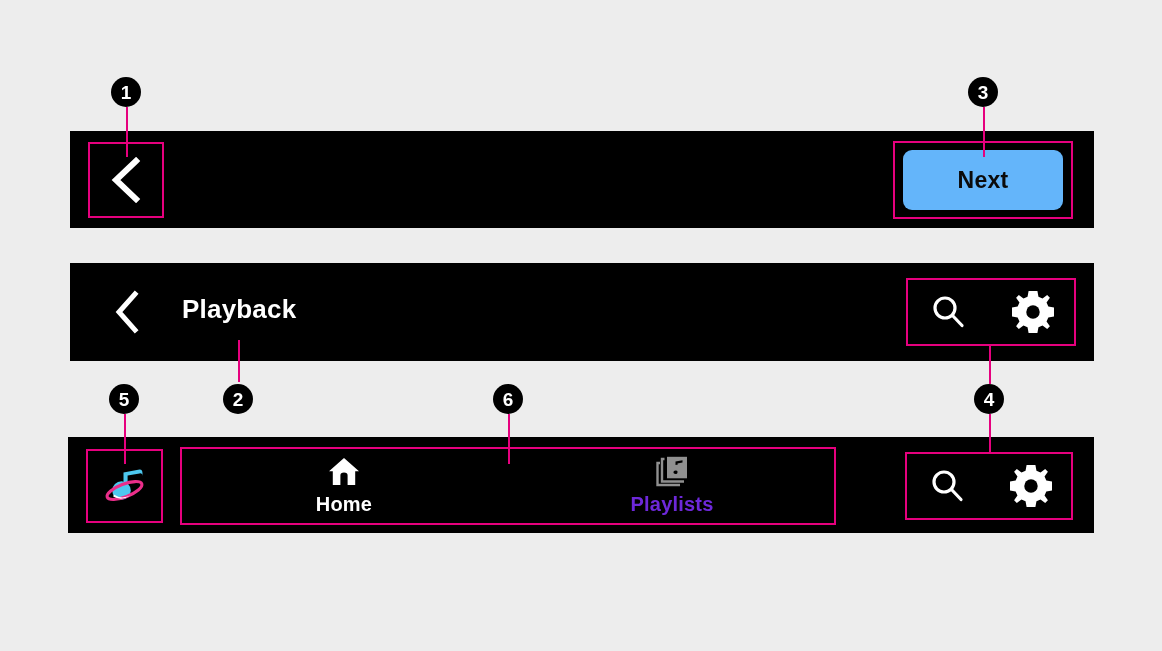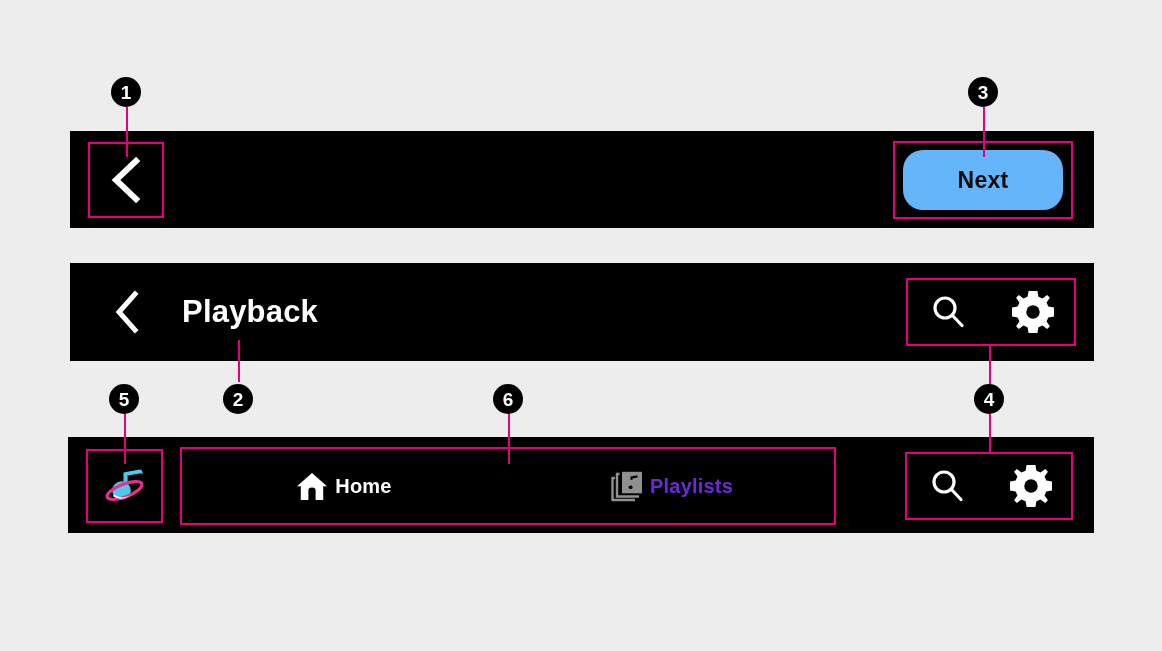--- a/index.html
+++ b/index.html
@@ -82,21 +82,21 @@
     align-items: center;
     justify-content: center;
   }
   #next-button {
     position: absolute;
     left: 903px;
     top: 150px;
     width: 160px;
     height: 60px;
     background: #64b5fa;
-    border-radius: 20px;
+    border-radius: 9px;
     display: flex;
     align-items: center;
     justify-content: center;
     color: #0b0b0b;
     font-size: 23px;
     font-weight: bold;
     letter-spacing: 0.3px;
   }
 
   
@@ -108,21 +108,21 @@
     height: 50px;
     display: flex;
     align-items: center;
     justify-content: center;
   }
   #header-title {
     position: absolute;
     left: 182px;
     top: 294px;
     color: #ffffff;
-    font-size: 31px;
+    font-size: 26px;
     font-weight: bold;
     letter-spacing: 0.2px;
   }
   #header-actions {
     position: absolute;
     left: 906px;
     top: 278px;
     width: 170px;
     height: 68px;
     display: flex;
@@ -146,21 +146,21 @@
     left: 180px;
     top: 447px;
     width: 656px;
     height: 78px;
     display: flex;
     align-items: stretch;
   }
   .tab {
     flex: 1;
     display: flex;
-    flex-direction: row;
+    flex-direction: column;
     align-items: center;
     justify-content: center;
     gap: 7px;
   }
   .tab-label {
     font-size: 20px;
     font-weight: bold;
     color: #6d28d9;
     letter-spacing: 0.2px;
   }

